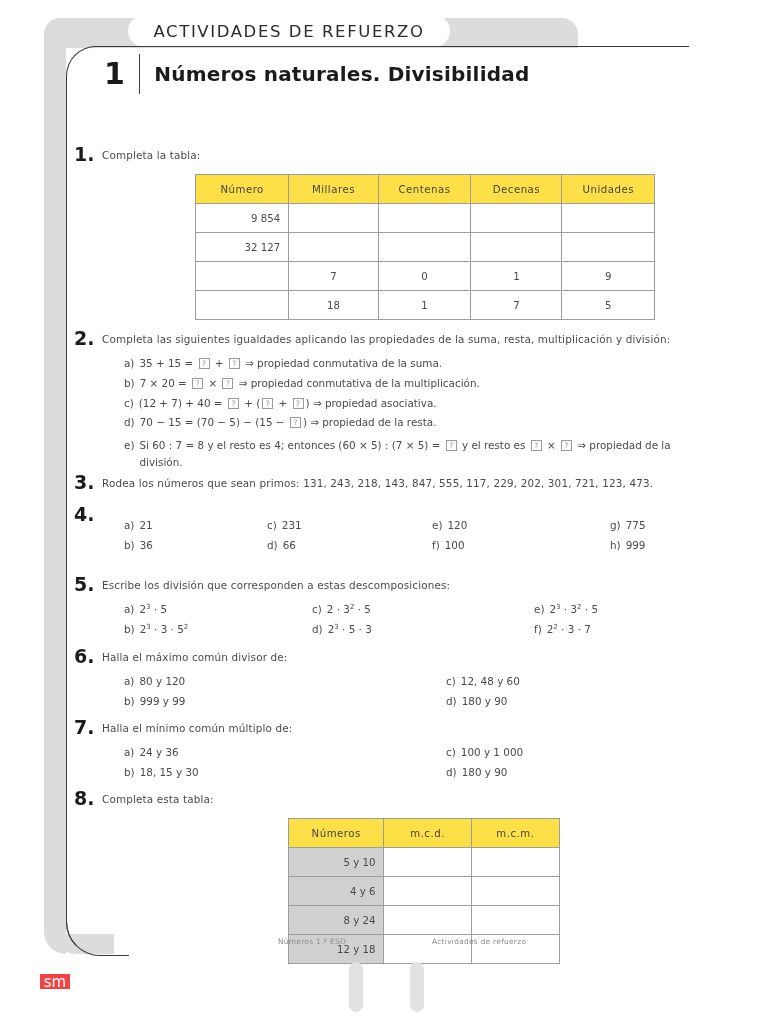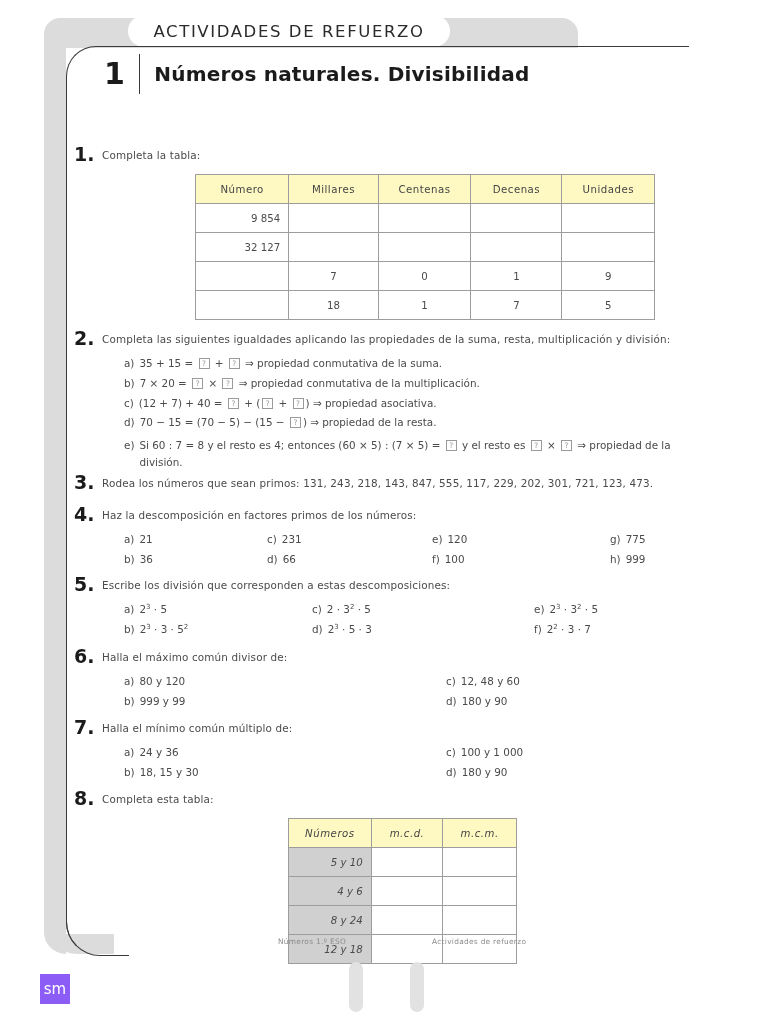--- a/index.html
+++ b/index.html
@@ -200,39 +200,39 @@
     color: #4a4a4a;
   }
   table.wk td, table.wk th {
     border: 1px solid #9d9d9d;
     height: 28px;
     font-weight: normal;
     text-align: center;
     padding: 0 8px;
   }
   table.wk th {
-    background: #fef9c3;
+    background: #fde047;
     color: #454545;
     letter-spacing: 0.5px;
   }
   table.wk td.num {
     text-align: right;
   }
   table.wk td.shade {
     background: #d0d0d0;
   }
 
   
   .logo {
     position: absolute;
     left: 40px;
     top: 974px;
     width: 30px;
-    height: 30px;
-    background: #8b5cf6;
+    height: 15px;
+    background: #ef4444;
     color: #ffffff;
     font-size: 15px;
     display: flex;
     align-items: center;
     justify-content: center;
     letter-spacing: 0px;
     z-index: 5;
   }
   .footer-text {
     position: absolute;
@@ -372,21 +372,20 @@
   <div class="ex" style="top:476px;">
     <div class="ex-num">3.</div>
     <div class="ex-body">
       <div class="ex-stem">Rodea los números que sean primos: 131, 243, 218, 143, 847, 555, 117, 229, 202, 301, 721, 123, 473.</div>
     </div>
   </div>
 
   <div class="ex" style="top:508px;">
     <div class="ex-num">4.</div>
     <div class="ex-body">
-      <div class="ex-stem">Haz la descomposición en factores primos de los números:</div>
       <div class="items" style="margin-left:22px; display:flex;">
         <div style="width:143px;">
           <div class="item-row">
               <span class="lbl">a)</span>
               <span>21</span>
             </div>
           <div class="item-row">
               <span class="lbl">b)</span>
               <span>36</span>
             </div>
@@ -519,21 +518,21 @@
             </div>
         </div>
       </div>
     </div>
   </div>
 
   <div class="ex" style="top:792px;">
     <div class="ex-num">8.</div>
     <div class="ex-body">
       <div class="ex-stem">Completa esta tabla:</div>
-      <table class="wk" style="margin-top:12px; margin-left:186px; width:229px;font-style:italic;">
+      <table class="wk" style="margin-top:12px; margin-left:186px; width:272px;">
         <thead>
           <tr>
             <th style="width:94px;">Números</th>
             <th style="width:89px;">m.c.d.</th>
             <th style="width:89px;">m.c.m.</th>
           </tr>
         </thead>
         <tbody>
           <tr>
             <td class="shade num">5 y 10</td>

